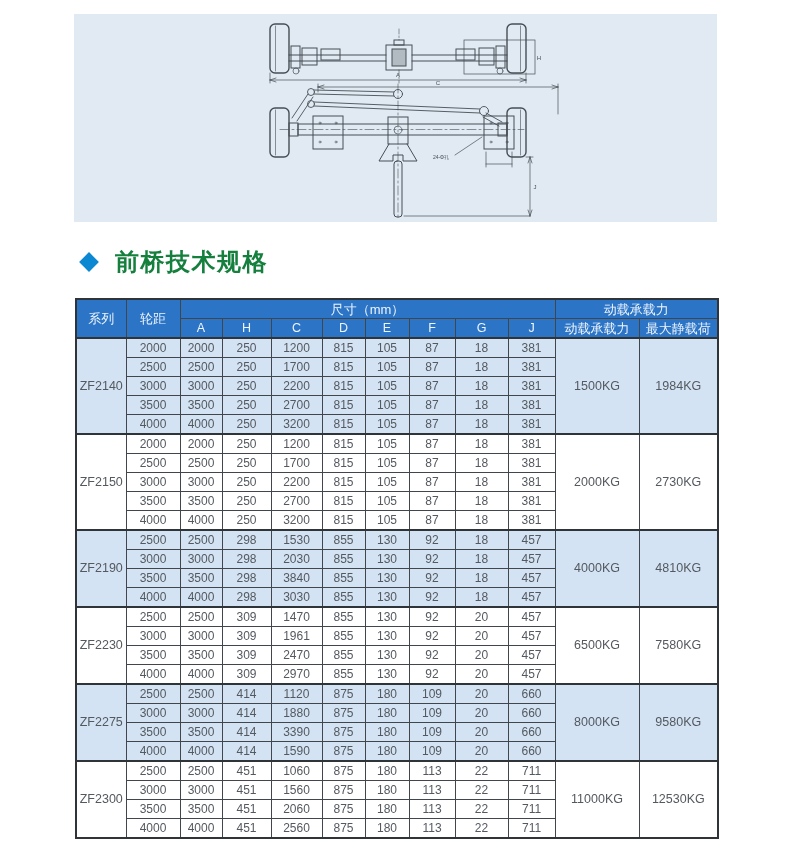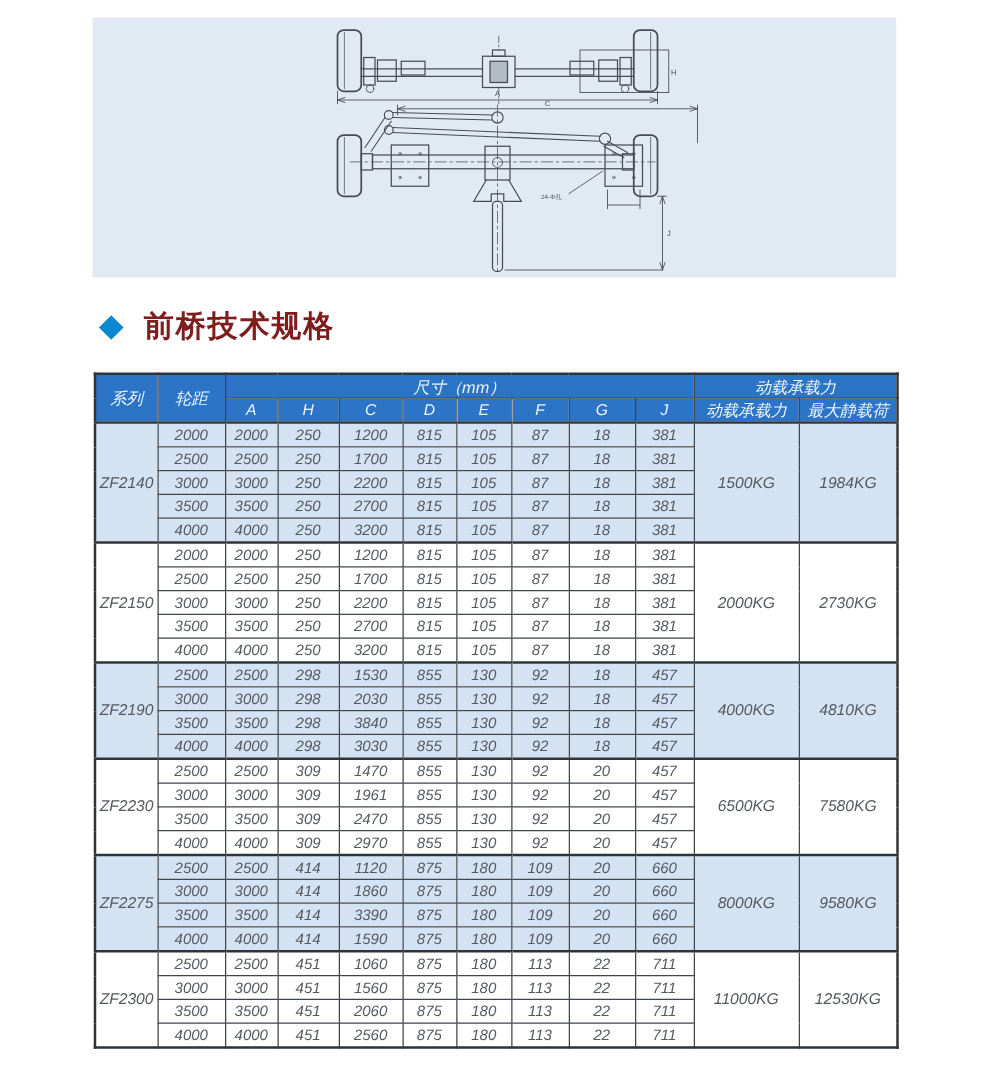--- a/index.html
+++ b/index.html
@@ -18,30 +18,29 @@
   
   .section-heading{
     position:absolute;left:82px;top:246px;height:32px;
     display:flex;align-items:center;gap:19px;
   }
   .diamond{
     width:14px;height:14px;background:#0c87d2;transform:rotate(45deg);
     flex:0 0 auto;
   }
   .heading-text{
-    font-size:24px;font-weight:bold;color:#7f1d1d;letter-spacing:1.5px;
+    font-size:24px;font-weight:bold;color:#15803d;letter-spacing:1.5px;
     line-height:1;white-space:nowrap;
   }
 
   
   .spec-table{
     position:absolute;left:75px;top:298px;width:642px;
     border-collapse:collapse;table-layout:fixed;
     border:2px solid #2f3439;
-    font-style:italic;
   }
   .spec-table th,.spec-table td{
     border:1px solid #40464c;padding:0;text-align:center;vertical-align:middle;
     overflow:hidden;white-space:nowrap;
   }
   .spec-table thead th{
     background:#2b74c6;color:#eef5fd;font-weight:normal;
     font-size:13px;height:18px;line-height:1;
   }
   .spec-table thead .dim-letter{font-size:12.5px;}
@@ -471,21 +470,21 @@
         <td class="dim-cell">109</td>
         <td class="dim-cell">20</td>
         <td class="dim-cell">660</td>
         <td class="load-cell" rowspan="4">8000KG</td>
         <td class="load-cell" rowspan="4">9580KG</td>
       </tr>
       <tr class="shaded">
         <td class="track-cell">3000</td>
         <td class="dim-cell">3000</td>
         <td class="dim-cell">414</td>
-        <td class="dim-cell">1860</td>
+        <td class="dim-cell">1880</td>
         <td class="dim-cell">875</td>
         <td class="dim-cell">180</td>
         <td class="dim-cell">109</td>
         <td class="dim-cell">20</td>
         <td class="dim-cell">660</td>
       </tr>
       <tr class="shaded">
         <td class="track-cell">3500</td>
         <td class="dim-cell">3500</td>
         <td class="dim-cell">414</td>

